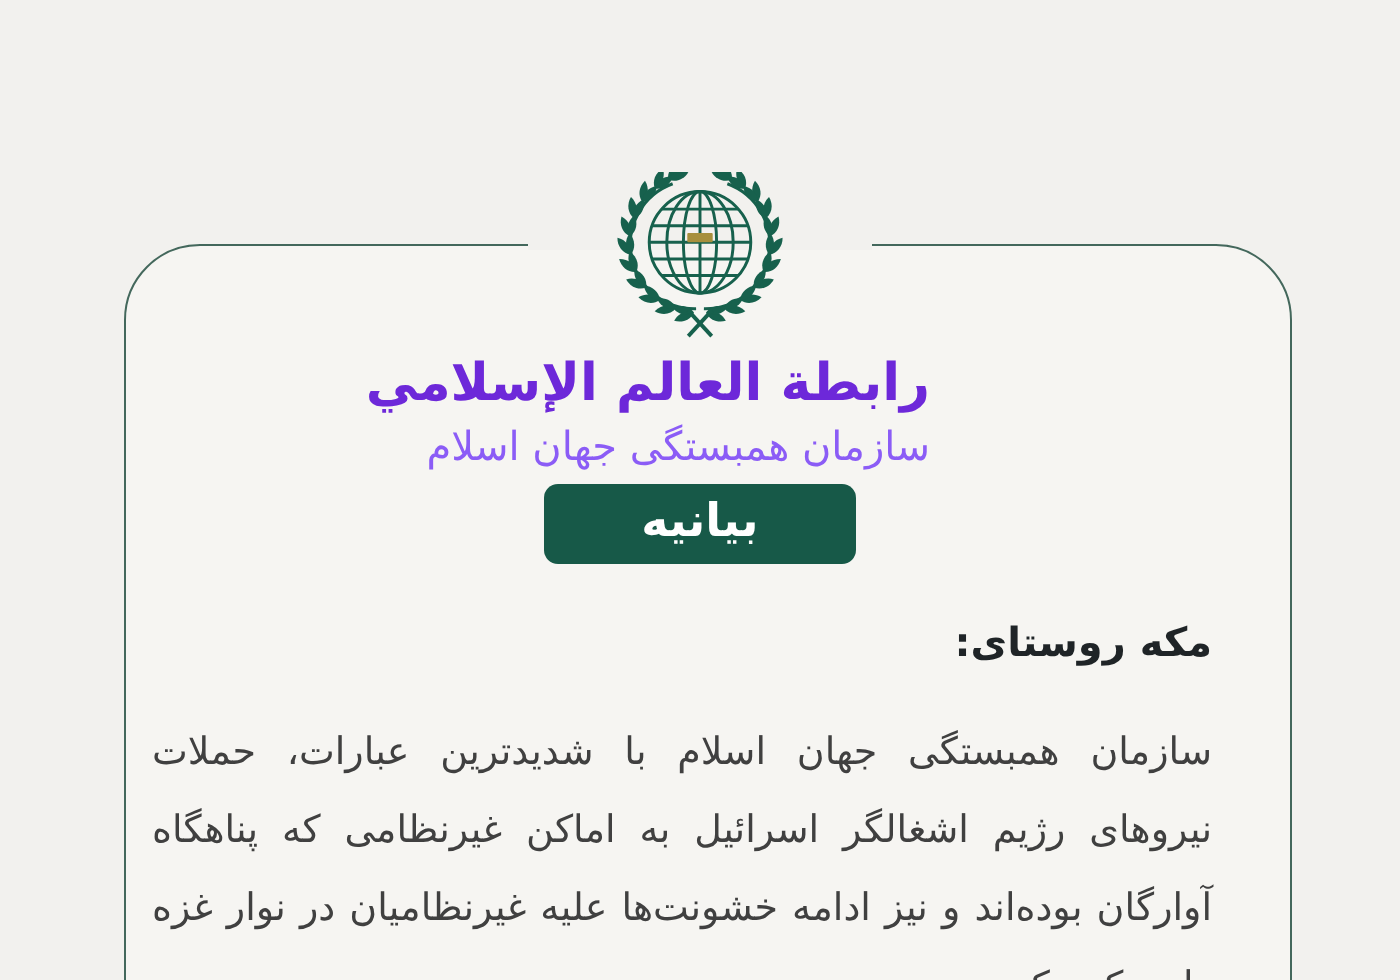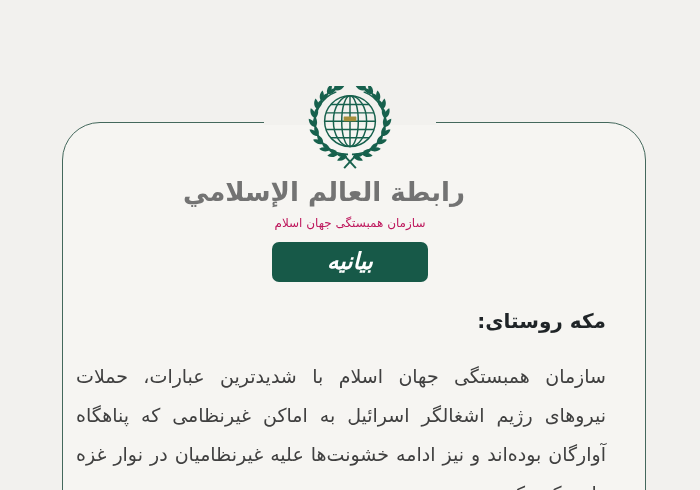--- a/index.html
+++ b/index.html
@@ -21,32 +21,32 @@
   }
   
   .header{
     position:absolute;left:235px;top:86px;width:230px;
     text-align:center;direction:rtl;
   }
   .emblem{display:block;margin:0 auto;}
   .calligraphy{
     margin-top:2px;
     font-size:26px;font-weight:700;line-height:40px;
-    color:#737373;letter-spacing:0px;white-space:nowrap;
+    color:#6d28d9;letter-spacing:0px;white-space:nowrap;
   }
   .subtitle{
     margin-top:1px;
-    font-size:12px;font-weight:400;line-height:20px;
-    color:#be185d;white-space:nowrap;
+    font-size:20px;font-weight:400;line-height:20px;
+    color:#8b5cf6;white-space:nowrap;
   }
   .badge{
     display:inline-block;margin-top:9px;
     width:156px;height:40px;line-height:39px;
     background:#175948;border-radius:7px;
-    color:#ffffff;font-size:23px;font-weight:700;font-style:italic;
+    color:#ffffff;font-size:23px;font-weight:700;
   }
   
   .content{
     position:absolute;left:62px;top:122px;width:584px;
     box-sizing:border-box;
     padding:184px 40px 0 14px;
     direction:rtl;
   }
   .dateline{
     font-size:20px;font-weight:700;color:#1f2427;

